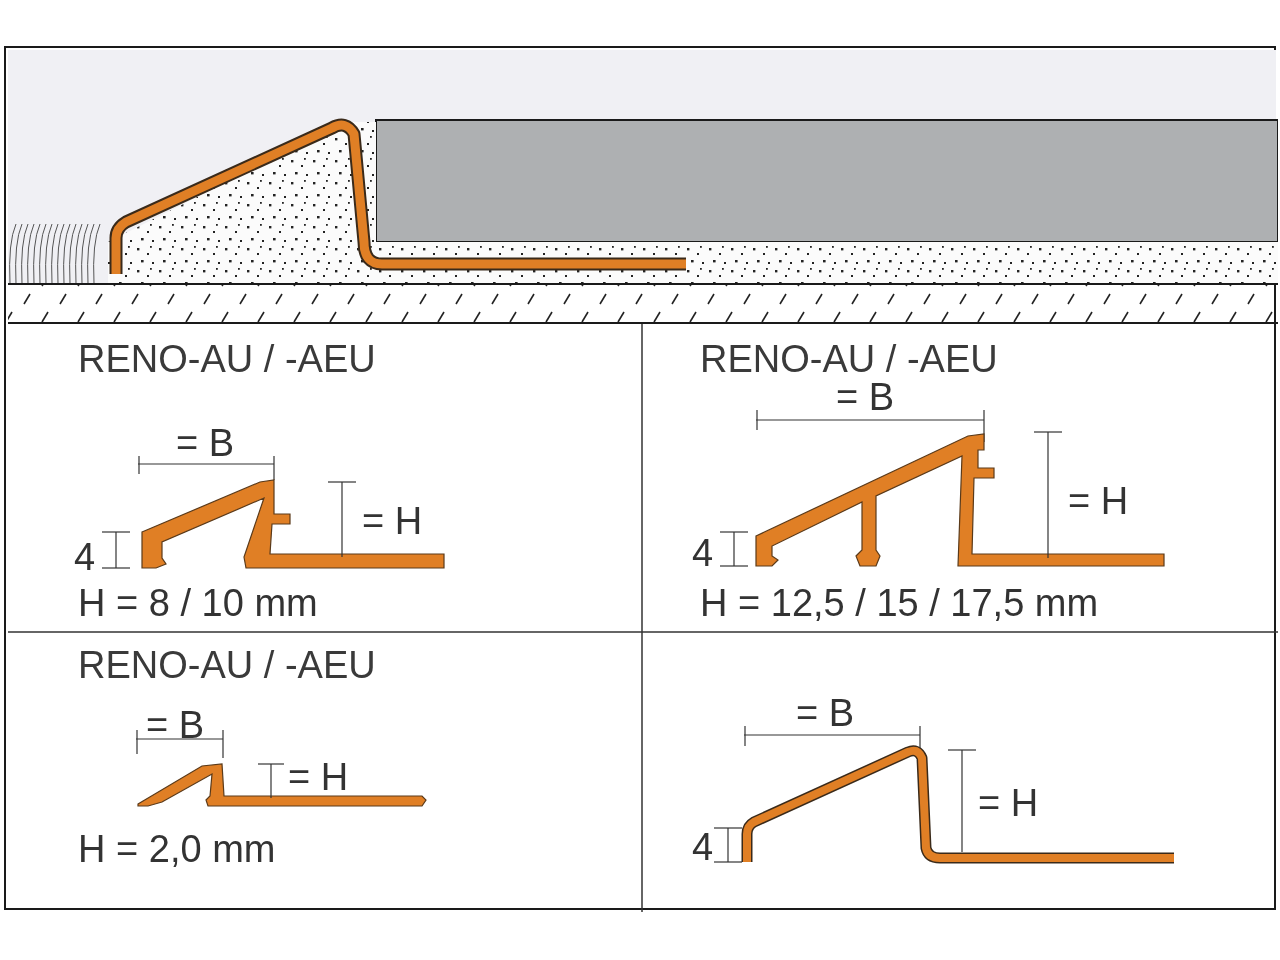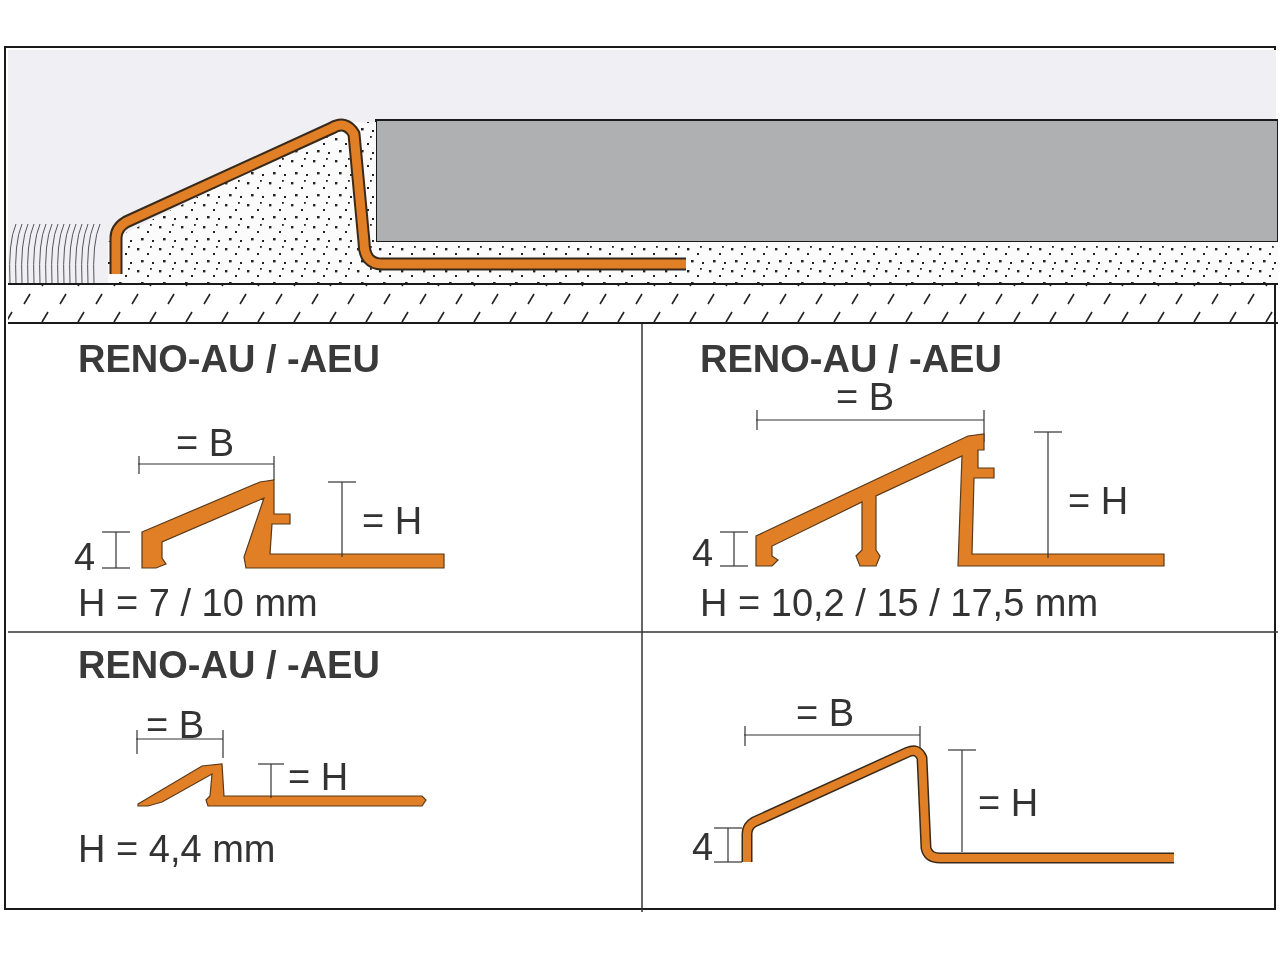--- a/index.html
+++ b/index.html
@@ -2,21 +2,21 @@
 <html><head>
 <meta charset="utf-8">
 <style>
   html, body { margin: 0; padding: 0; background: #ffffff; }
   body { width: 1280px; height: 960px; position: relative; overflow: hidden;
          font-family: "Liberation Sans", sans-serif; }
   #frame { position: absolute; left: 4px; top: 46px; width: 1272px; height: 864px;
            border: 2px solid #1a1a1a; box-sizing: border-box; background: #fff; }
   svg.main { position: absolute; left: 0; top: 0; }
   .title { position: absolute; font-size: 38px; color: #3a3a3a; letter-spacing: 0px;
-           white-space: nowrap; font-family: "Liberation Sans", sans-serif; font-weight: bold; }
+           white-space: nowrap; font-family: "Liberation Sans", sans-serif; font-weight: normal; }
   .lbl { position: absolute; font-size: 38px; color: #333; white-space: nowrap;
          font-family: "Liberation Sans", sans-serif; }
 </style>
 </head>
 <body>
 
 <div id="frame">
   <svg class="main" width="1272" height="864" viewBox="4 46 1272 864">
     <defs>
       <pattern id="dots" width="22" height="22" patternUnits="userSpaceOnUse">
@@ -113,29 +113,29 @@
       <line x1="726" y1="826" x2="726" y2="860" stroke="#333" stroke-width="1.2"></line>
       <line x1="712" y1="826" x2="740" y2="826" stroke="#333" stroke-width="1.2"></line>
       <line x1="712" y1="860" x2="740" y2="860" stroke="#333" stroke-width="1.2"></line>
     </g>
   </svg>
 
   <div class="title" style="left:72px;top:290px;">RENO-AU / -AEU</div>
   <div class="lbl" style="left:170px;top:374px;">= B</div>
   <div class="lbl" style="left:356px;top:452px;">= H</div>
   <div class="lbl" style="left:68px;top:488px;">4</div>
-  <div class="lbl" style="left:72px;top:534px;">H = 7 / 10 mm</div>
+  <div class="lbl" style="left:72px;top:534px;">H = 8 / 10 mm</div>
 
   <div class="title" style="left:694px;top:290px;">RENO-AU / -AEU</div>
   <div class="lbl" style="left:830px;top:328px;">= B</div>
   <div class="lbl" style="left:1062px;top:432px;">= H</div>
   <div class="lbl" style="left:686px;top:484px;">4</div>
-  <div class="lbl" style="left:694px;top:534px;">H = 10,2 / 15 / 17,5 mm</div>
+  <div class="lbl" style="left:694px;top:534px;">H = 12,5 / 15 / 17,5 mm</div>
 
   <div class="title" style="left:72px;top:596px;">RENO-AU / -AEU</div>
   <div class="lbl" style="left:140px;top:656px;">= B</div>
   <div class="lbl" style="left:282px;top:708px;">= H</div>
-  <div class="lbl" style="left:72px;top:780px;">H = 4,4 mm</div>
+  <div class="lbl" style="left:72px;top:780px;">H = 2,0 mm</div>
 
   <div class="lbl" style="left:790px;top:644px;">= B</div>
   <div class="lbl" style="left:972px;top:734px;">= H</div>
   <div class="lbl" style="left:686px;top:778px;">4</div>
 </div>
 
 </body></html>

